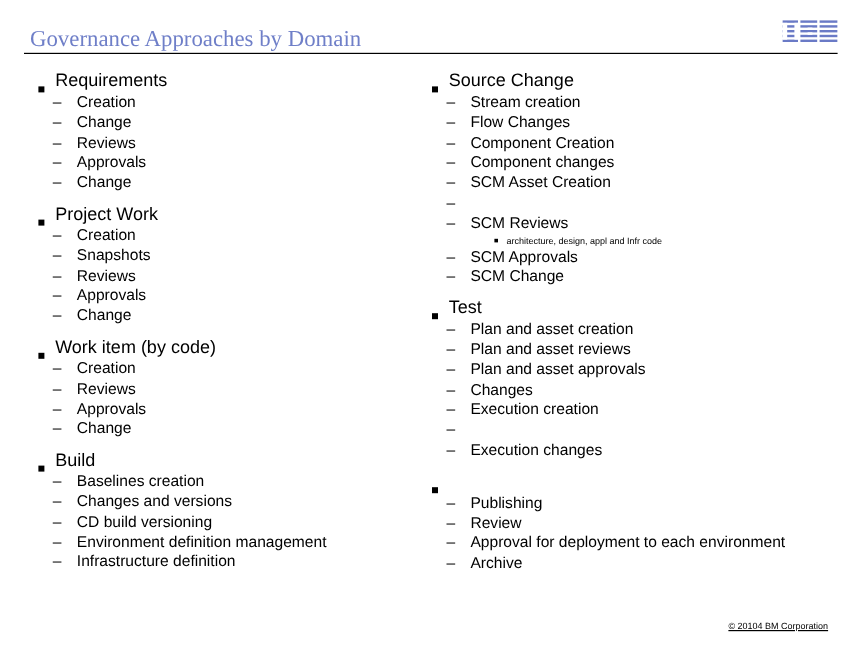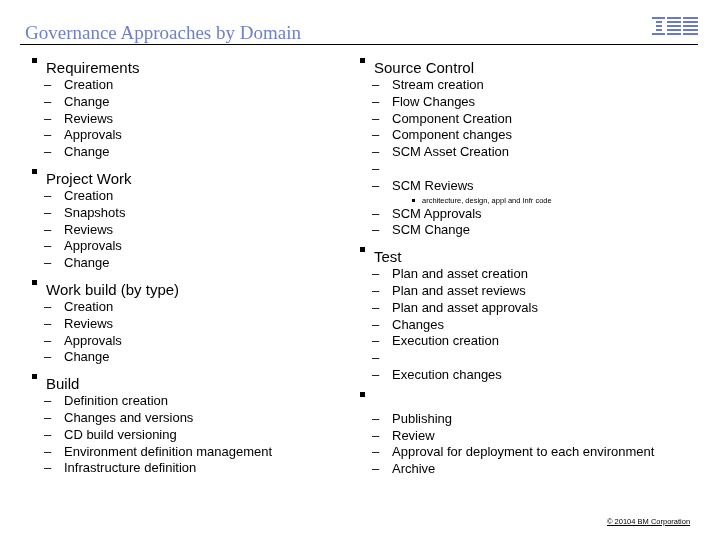--- a/index.html
+++ b/index.html
@@ -15,21 +15,21 @@
       position: absolute; left: 20px; top: 44px; width: 678px; height: 1px; background: #000;
     }
     .logo {
       position: absolute; left: 652px; top: 16px; width: 46px; height: 22px;
     }
     .col { position: absolute; }
     .col-left { left: 32px; top: 58px; width: 320px; }
     .col-right { left: 360px; top: 58px; width: 350px; }
     .section { margin: 0; }
     .sec-head {
-      display: flex; align-items: flex-start; font-size: 15px; line-height: 19px; height: 19px;
+      display: flex; align-items: flex-end; font-size: 15px; line-height: 19px; height: 19px;
     }
     .bullet {
       width: 5px; height: 5px; background: #000; margin-right: 9px; margin-left: 0; flex: none;
     }
     .items { margin: 0 0 0 12px; padding: 0; list-style: none; }
     .item {
       display: flex; font-size: 13px; line-height: 16.8px; height: 16.8px; white-space: nowrap;
     }
     .dash { width: 20px; flex: none; }
     .subitems { margin: 0 0 0 52px; padding: 0; list-style: none; }
@@ -124,21 +124,21 @@
           <span class="dash">–</span>
           <span>Change</span>
         </li>
     </ul>
   </div>
   <div class="gap"></div>
 
   <div class="section">
     <div class="sec-head">
         <span class="bullet"></span>
-        <span>Work build (by type)</span>
+        <span>Work item (by code)</span>
       </div>
     <ul class="items">
       <li class="item">
           <span class="dash">–</span>
           <span>Creation</span>
         </li>
       <li class="item">
           <span class="dash">–</span>
           <span>Reviews</span>
         </li>
@@ -155,21 +155,21 @@
   <div class="gap"></div>
 
   <div class="section">
     <div class="sec-head">
         <span class="bullet"></span>
         <span>Build</span>
       </div>
     <ul class="items">
       <li class="item">
           <span class="dash">–</span>
-          <span>Definition creation</span>
+          <span>Baselines creation</span>
         </li>
       <li class="item">
           <span class="dash">–</span>
           <span>Changes and versions</span>
         </li>
       <li class="item">
           <span class="dash">–</span>
           <span>CD build versioning</span>
         </li>
       <li class="item">
@@ -182,21 +182,21 @@
         </li>
     </ul>
   </div>
 </div>
 
 <div class="col col-right">
 
   <div class="section">
     <div class="sec-head">
         <span class="bullet"></span>
-        <span>Source Control</span>
+        <span>Source Change</span>
       </div>
     <ul class="items">
       <li class="item">
           <span class="dash">–</span>
           <span>Stream creation</span>
         </li>
       <li class="item">
           <span class="dash">–</span>
           <span>Flow Changes</span>
         </li>

